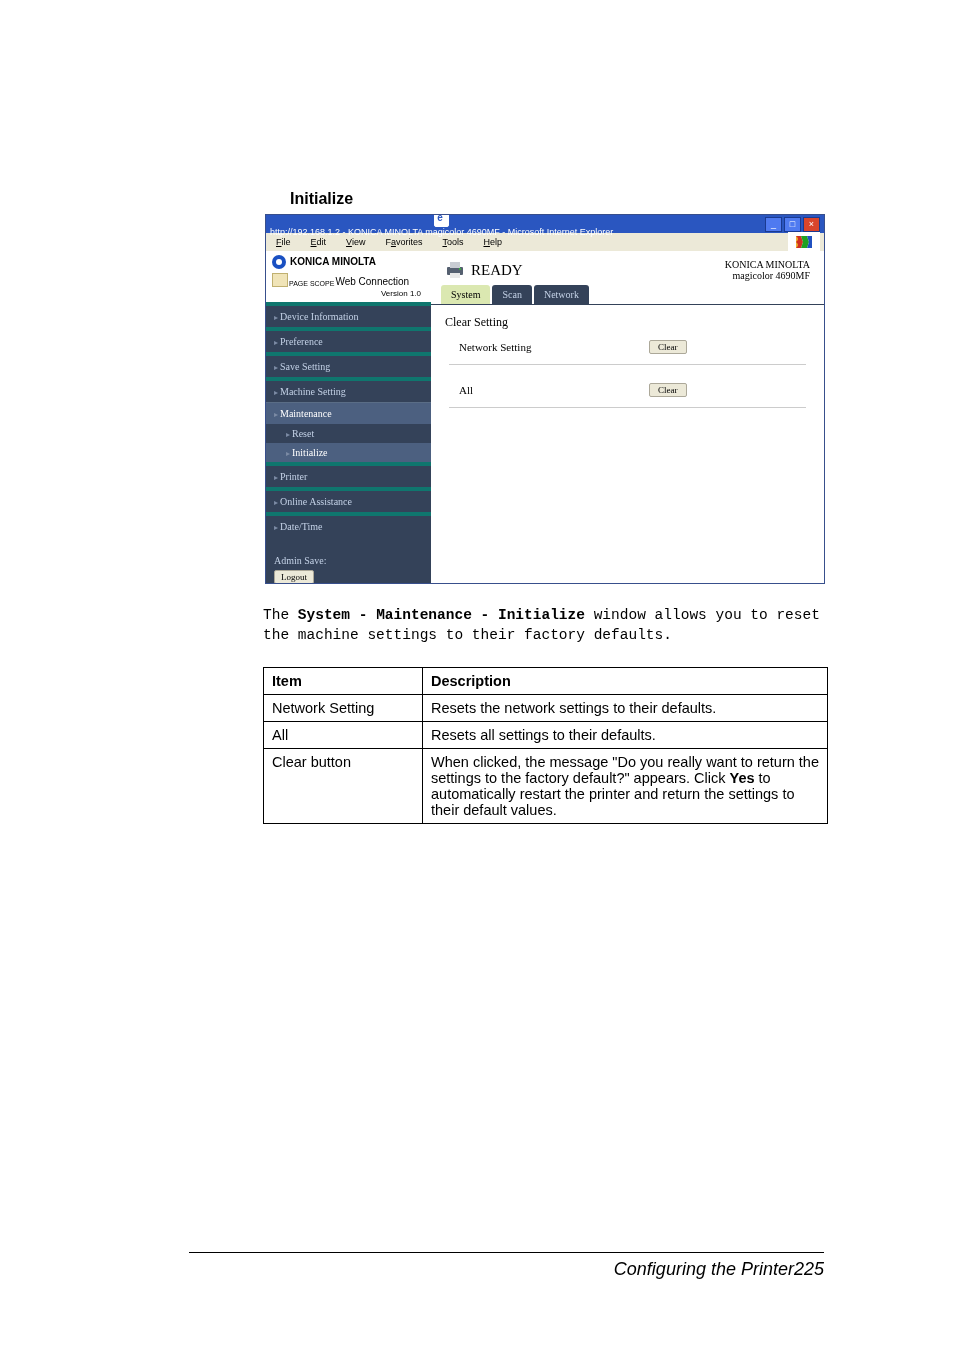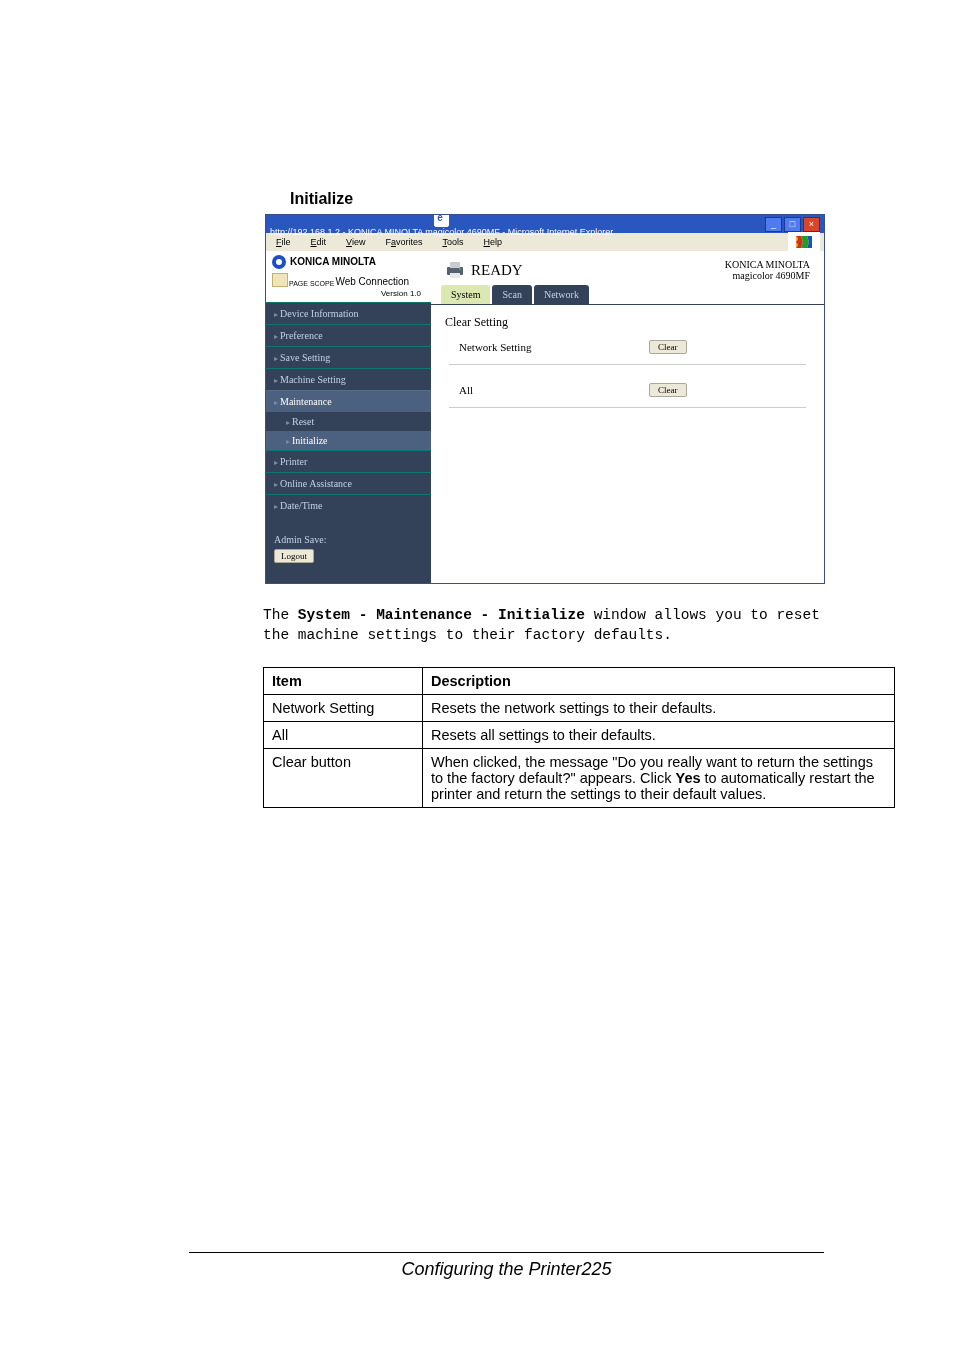--- a/index.html
+++ b/index.html
@@ -93,21 +93,21 @@
     padding: 4px 6px 2px 6px;
   }
   .brand-km { font-size: 10px; font-weight: bold; color:#000; }
   .brand-km .circle { display:inline-block; width:14px;height:14px; background:#1a50c2; border-radius:50%; margin-right:4px; vertical-align:middle; position:relative;}
   .brand-km .circle::after{content:""; position:absolute; width:6px; height:6px; background:#fff; border-radius:50%; top:4px; left:4px;}
   .pagescope { font-size:10px; color:#000; padding: 4px 0 2px 0; display:flex; align-items:flex-end; gap:1px;}
   .ps-icon{width:14px;height:12px;background:#f0e4b8;border:1px solid #c0b070;}
   .version { font-size:8px; color:#000; text-align:right; padding:0 4px 2px 0;}
   .nav-item {
     padding: 5px 8px;
-    border-top: 1px solid #0f766e;
+    border-top: 4px solid #0f766e;
     font-family: Georgia, serif;
     font-size: 10px;
     color: #c3d1e6;
   }
   .nav-item::before { content:"▸ "; font-size:8px; color:#7c8ba5;}
   .nav-item.active { background: #4c6080; color:#fff; border-top:1px solid #5a6d86;}
   .nav-sub {
     padding: 4px 8px 4px 20px;
     font-family: Georgia, serif;
     font-size: 10px;
@@ -172,21 +172,21 @@
     font-family: Liberation Mono, monospace;
     font-size: 14.5px;
     line-height: 1.35;
     margin: 22px 0 22px 88px;
     max-width: 560px;
   }
 
   
   table.desc {
     border-collapse: collapse;
-    width: 632px;
+    width: 565px;
     margin-left: 88px;
     font-family: Arial, Helvetica, sans-serif;
     font-size: 14.5px;
   }
   table.desc th, table.desc td {
     border: 1px solid #000;
     padding: 5px 8px;
     text-align: left;
     vertical-align: top;
   }
@@ -195,21 +195,21 @@
 
   
   .footer {
     position: absolute;
     left: 189px;
     right: 130px;
     bottom: 70px;
     border-top: 1px solid #000;
     padding-top: 6px;
     display: flex;
-    justify-content: center;
+    justify-content: flex-end;
     font-family: Arial, Helvetica, sans-serif;
   }
   .footer .ftitle { font-style: italic; font-size: 18px; }
   .footer .fpage { font-style: italic; font-size: 18px; }
 </style>
 </head>
 <body>
 
 <div class="page">
 

